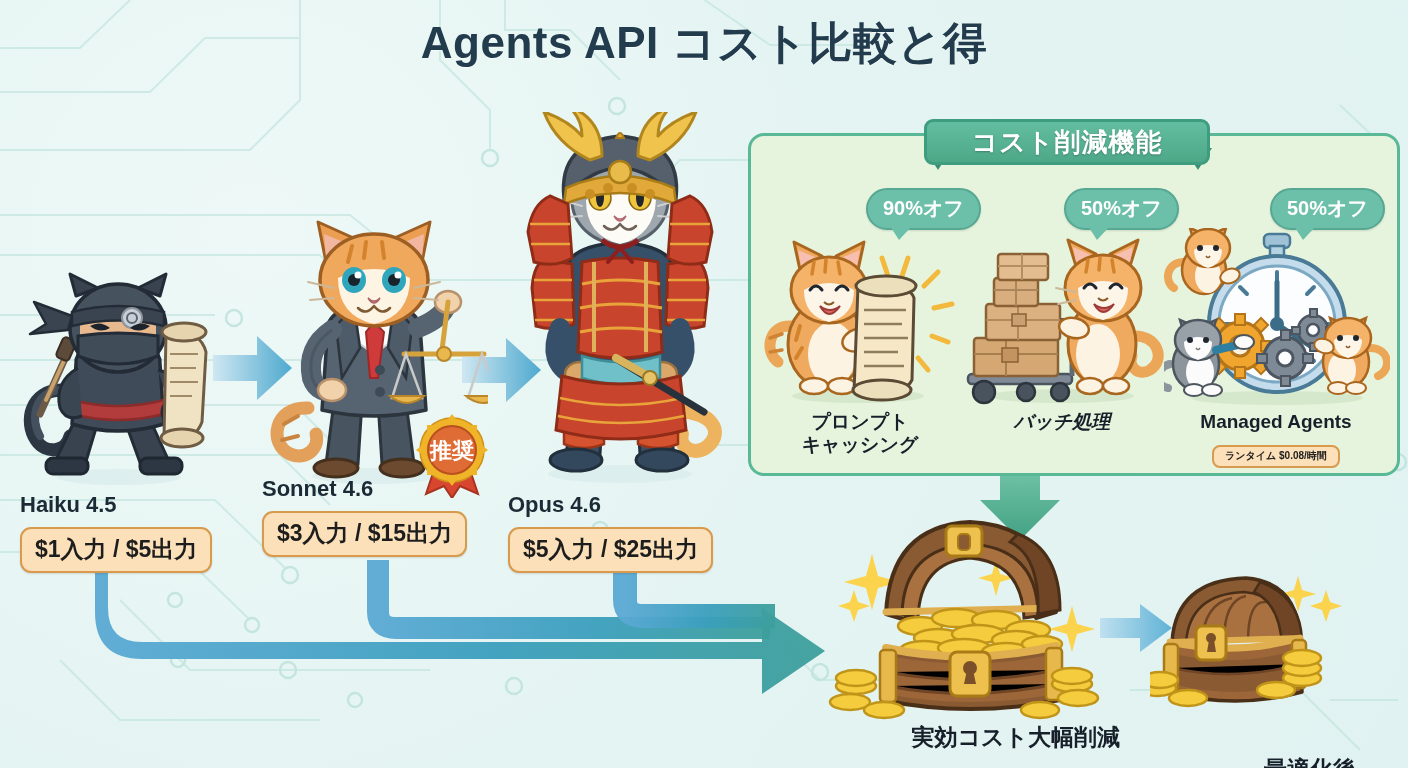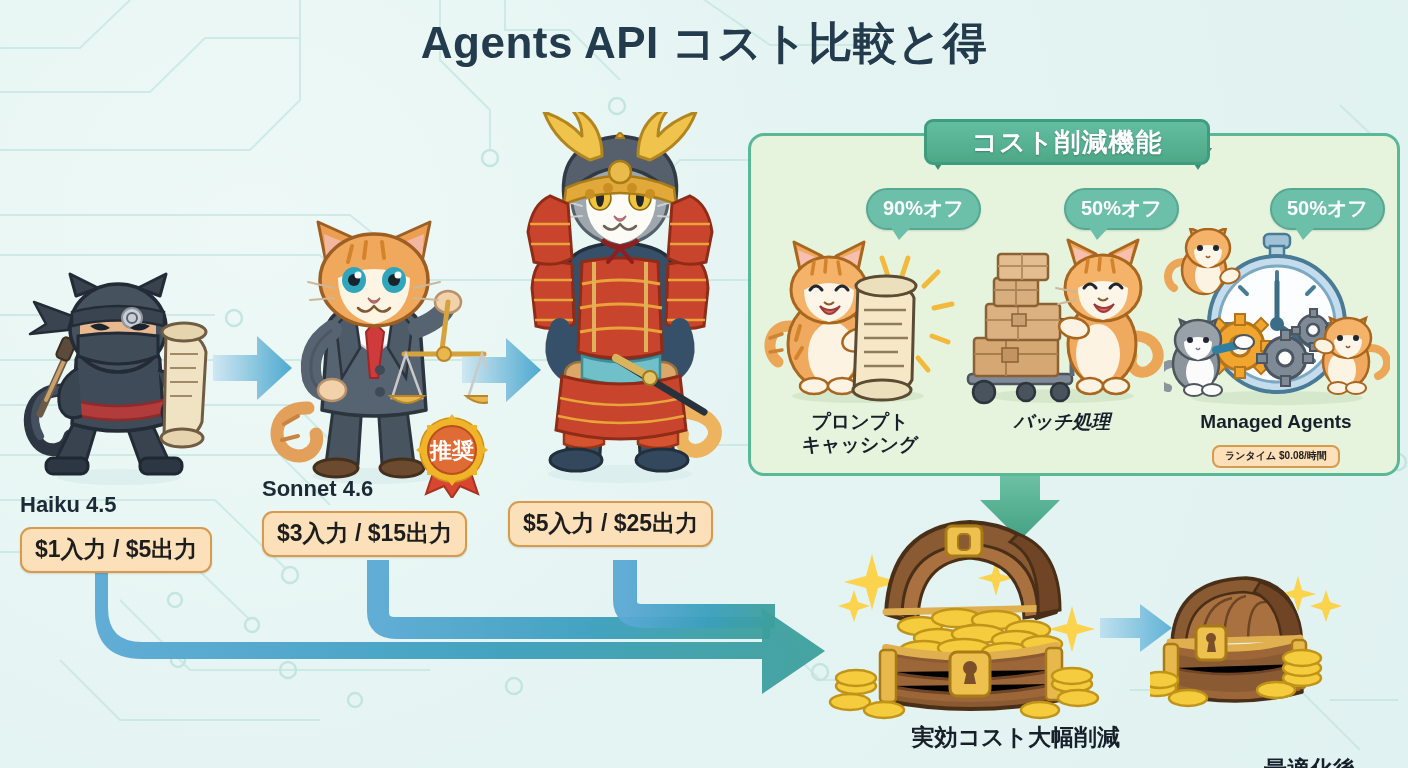--- a/index.html
+++ b/index.html
@@ -437,20 +437,21 @@
     <div class="model-name">Haiku 4.5</div>
     <div class="price-badge">$1入力 / $5出力</div>
   </div>
 
   <div class="model" style="left:262px; top:476px; width:226px;">
     <div class="model-name">Sonnet 4.6</div>
     <div class="price-badge">$3入力 / $15出力</div>
   </div>
 
   <div class="model" style="left:508px; top:492px; width:226px;">
+    <div class="model-name">Opus 4.6</div>
     <div class="price-badge">$5入力 / $25出力</div>
   </div>
 
   <div class="panel"></div>
   <svg class="banner-tail" style="left:908px; top:148px; width:320px; height:26px;" viewBox="0 0 320 26">
     <path d="M16 0 L44 0 L30 22 Z" fill="#3b8f76"></path>
     <path d="M304 0 L276 0 L290 22 Z" fill="#3b8f76"></path>
   </svg>
   <div class="panel-banner">
     <span>コスト削減機能</span>

